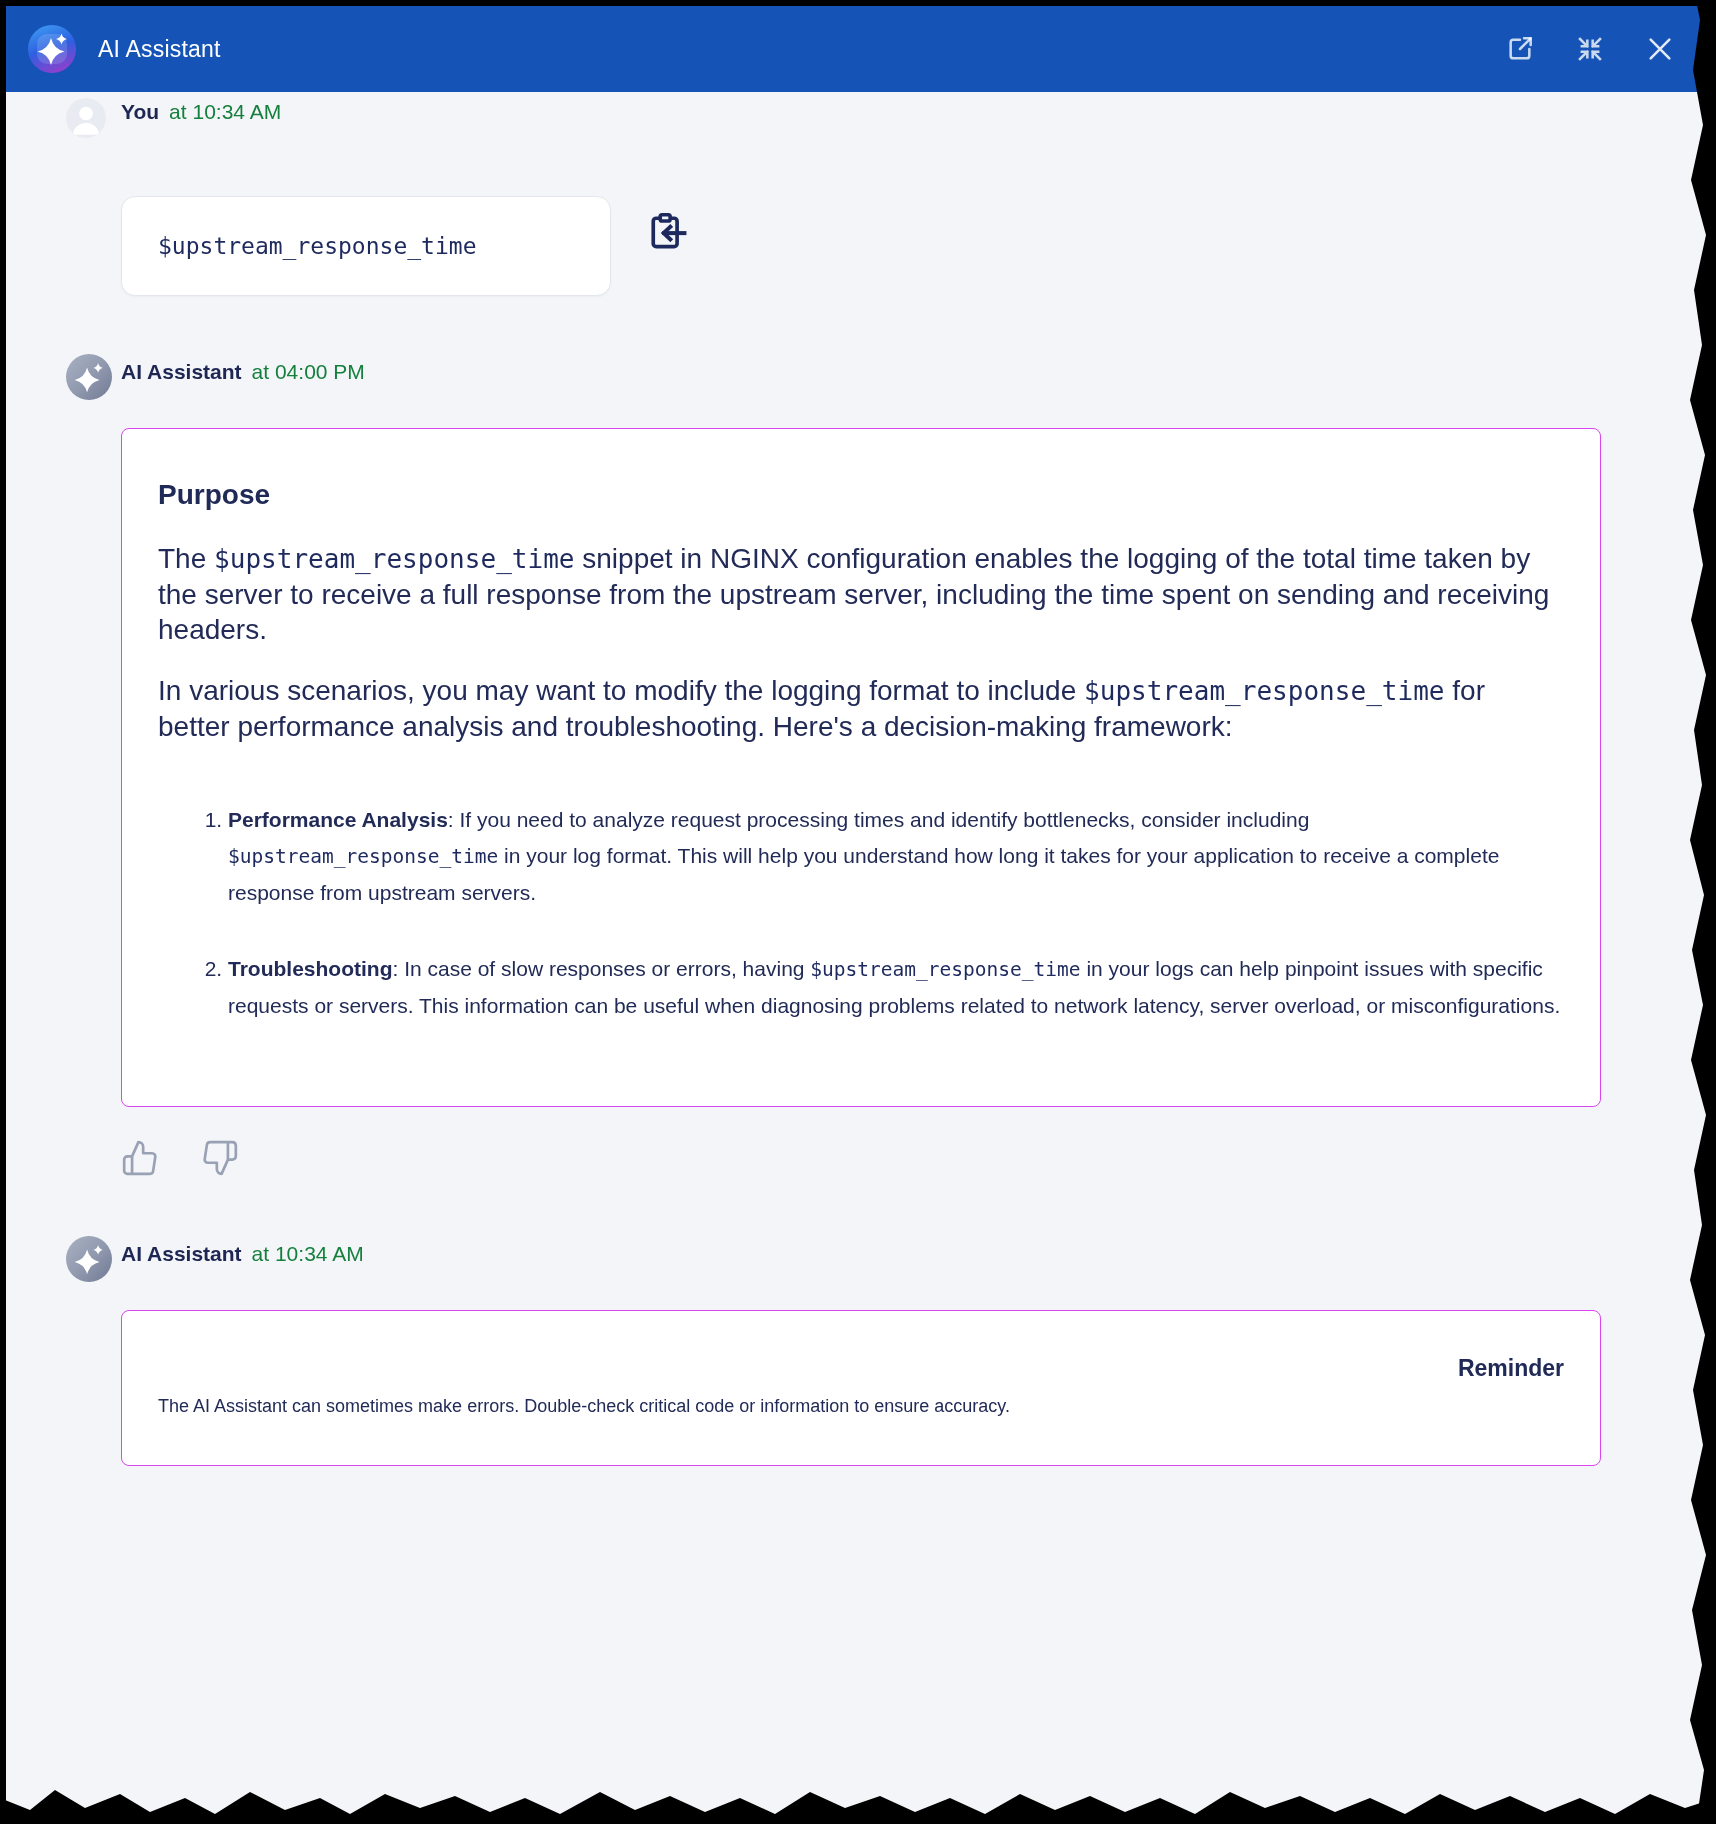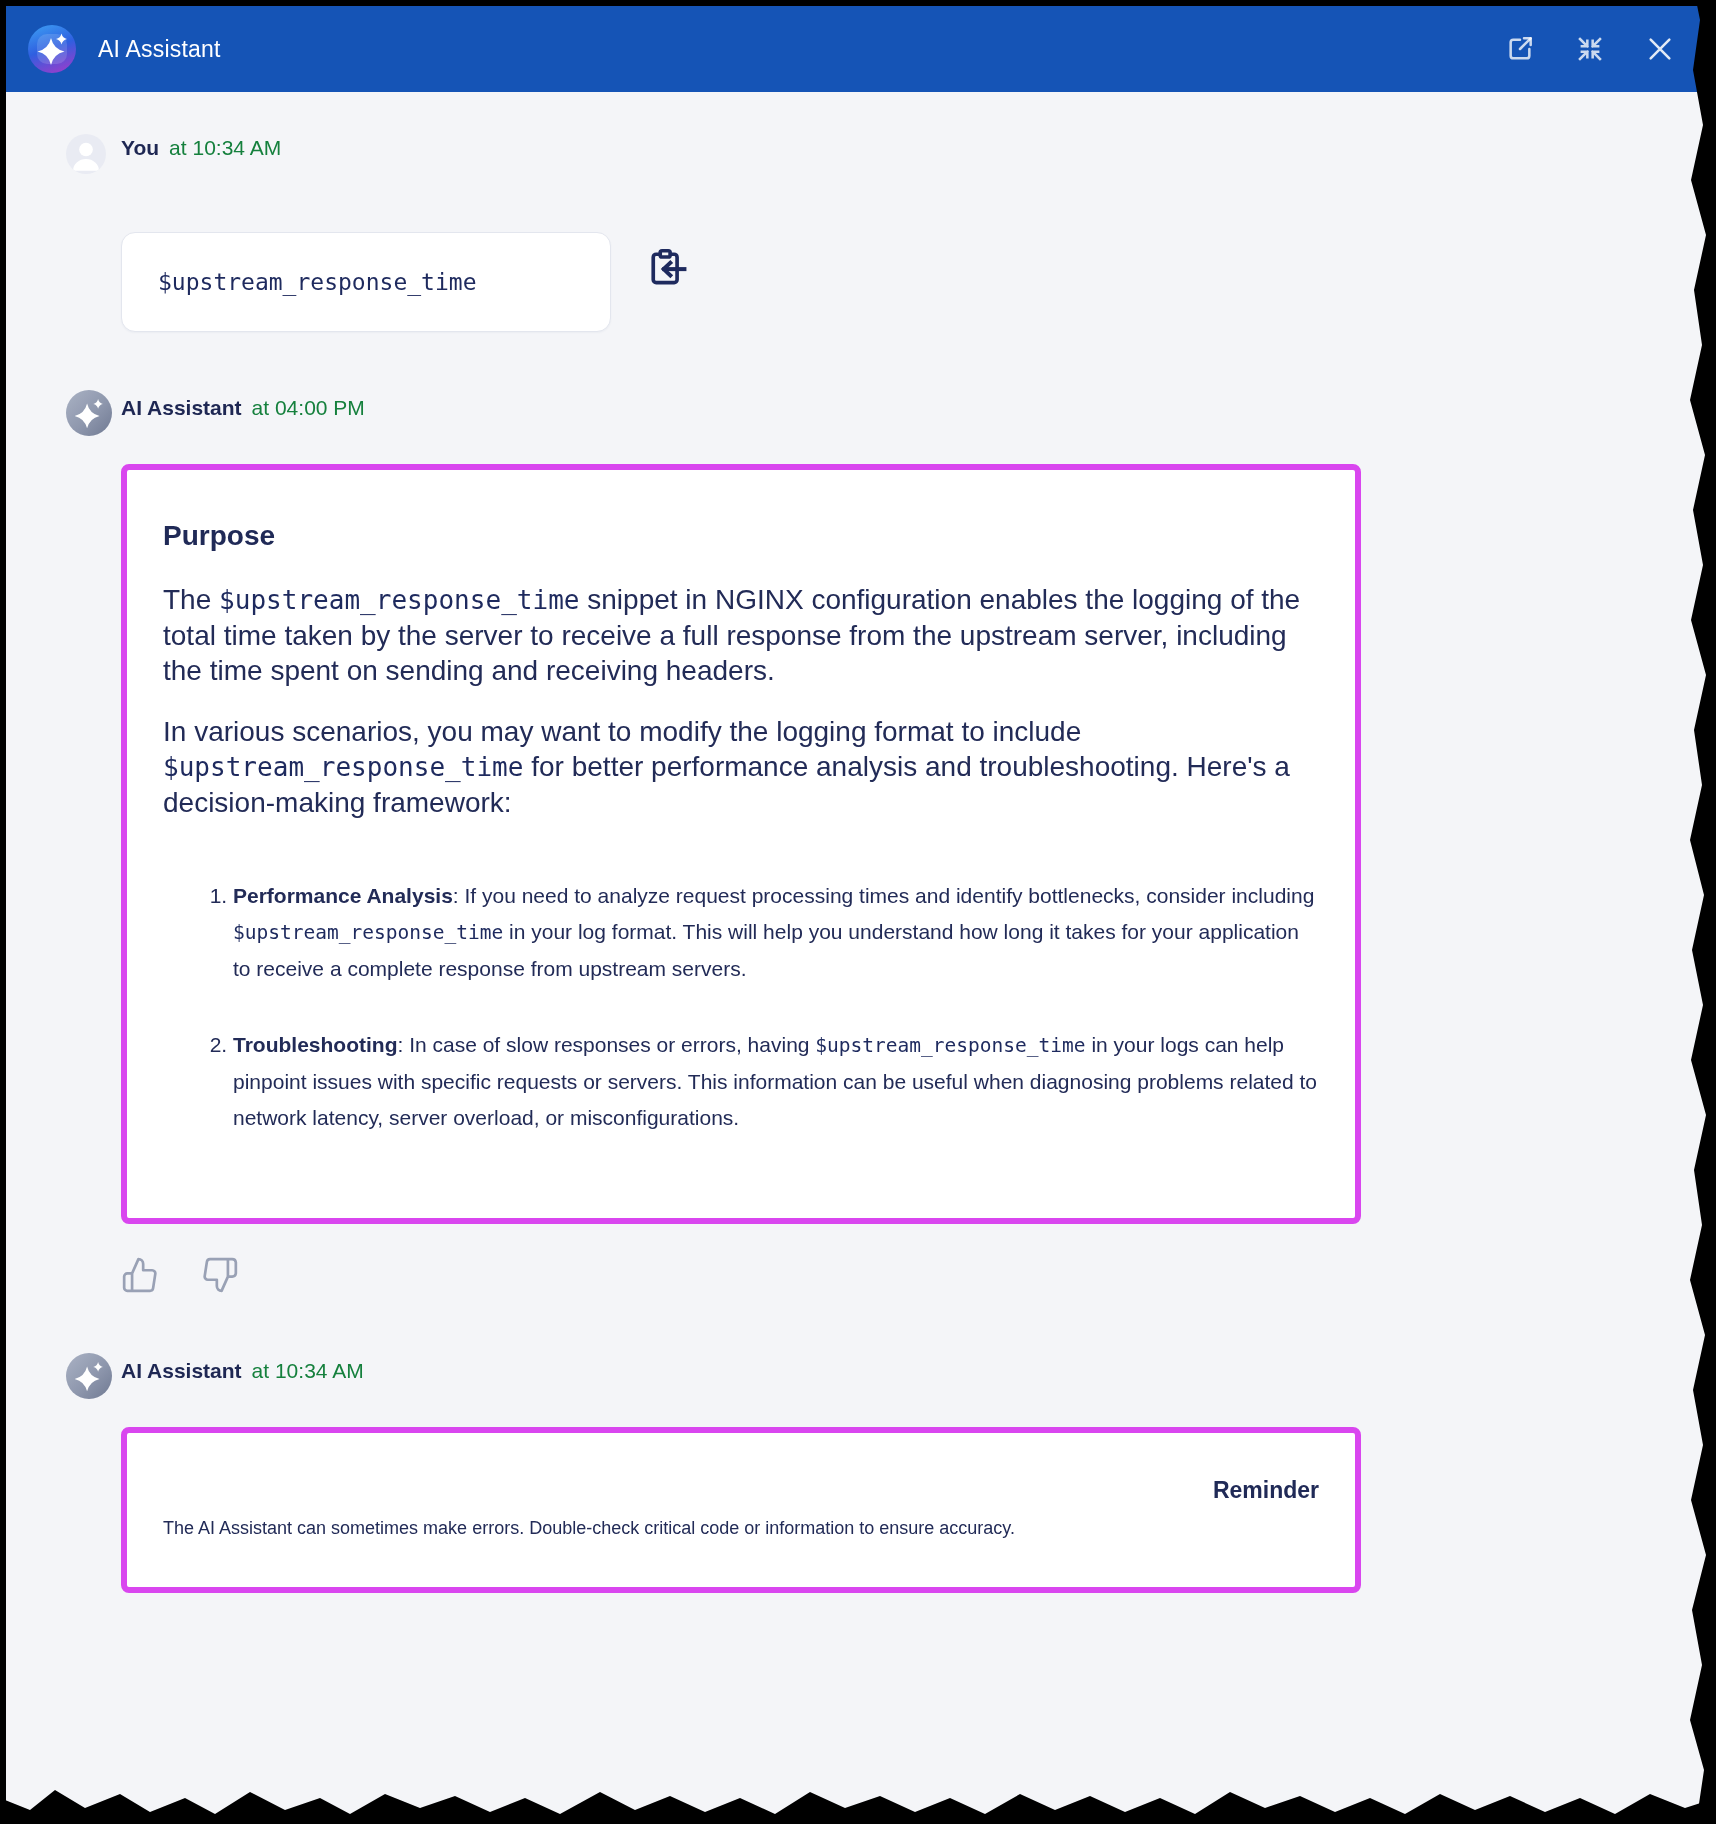--- a/index.html
+++ b/index.html
@@ -22,21 +22,21 @@
     display: flex; align-items: center; justify-content: center; flex: 0 0 auto;
   }
   .panel-title { color: #ffffff; font-size: 23px; font-weight: 500; margin-left: 22px; letter-spacing: .2px; }
   .header-actions { margin-left: auto; display: flex; align-items: center; gap: 34px; }
   .hbtn { background: none; border: none; cursor: pointer; width: 36px; height: 36px;
           display: flex; align-items: center; justify-content: center; padding: 0; }
   .hbtn svg { stroke: rgba(255,255,255,.78); }
   .hbtn.close svg { stroke: rgba(255,255,255,.88); }
 
   
-  .chat { padding: 8px 0 0 0; margin-top: 36px; }
+  .chat { padding: 8px 0 0 0; }
   .msg { position: relative; padding-left: 115px; }
   .avatar { position: absolute; left: 60px; border-radius: 50%; overflow: hidden; }
   .avatar.user { width: 40px; height: 40px; top: -2px; background: #e9ebf3; }
   .avatar.ai   { width: 46px; height: 46px; top: -6px;
                  background: linear-gradient(135deg, #aab2c4 0%, #8e97ad 55%, #6f7992 100%);
                  display:flex; align-items:center; justify-content:center; }
   .msg-head { display: flex; align-items: baseline; gap: 10px; height: 36px; }
   .author { font-size: 21px; font-weight: 700; color: #1e2753; }
   .time   { font-size: 21px; color: #15803d; }
 
@@ -49,22 +49,22 @@
     box-shadow: 0 1px 2px rgba(30,40,90,.04);
     display: flex; align-items: center; padding: 0 36px;
   }
   .code-box code, .mono { font-family: "DejaVu Sans Mono", monospace; color: #1e2a5e; }
   .code-box code { font-size: 23px; }
   .copy-btn { background: none; border: none; cursor: pointer; margin: 14px 0 0 34px; padding: 0; }
 
   
   .msg.assistant { margin-top: 64px; }
   .card {
-    background: #fff; border: 6px solid #d946ef; border-radius: 8px;
-    width: 1240px; margin-top: 32px;
+    background: #fff; border: 1px solid #d946ef; border-radius: 8px;
+    width: 1480px; margin-top: 32px;
   }
   .card.answer { padding: 50px 36px 82px 36px; }
   .card h2 { font-size: 28px; font-weight: 700; color: #202a57; }
   .card .para { font-size: 28px; line-height: 35px; color: #222b57; margin-top: 26px; }
   .card h2 + .para { margin-top: 30px; }
   .card h2.guidance { margin-top: 44px; }
   .mono { font-size: .93em; }
   .b { font-weight: 700; }
   ol.framework { margin: 58px 0 0 36px; padding-left: 34px; }
   ol.framework li { font-size: 21px; line-height: 36px; color: #222b57; margin-bottom: 40px; }

